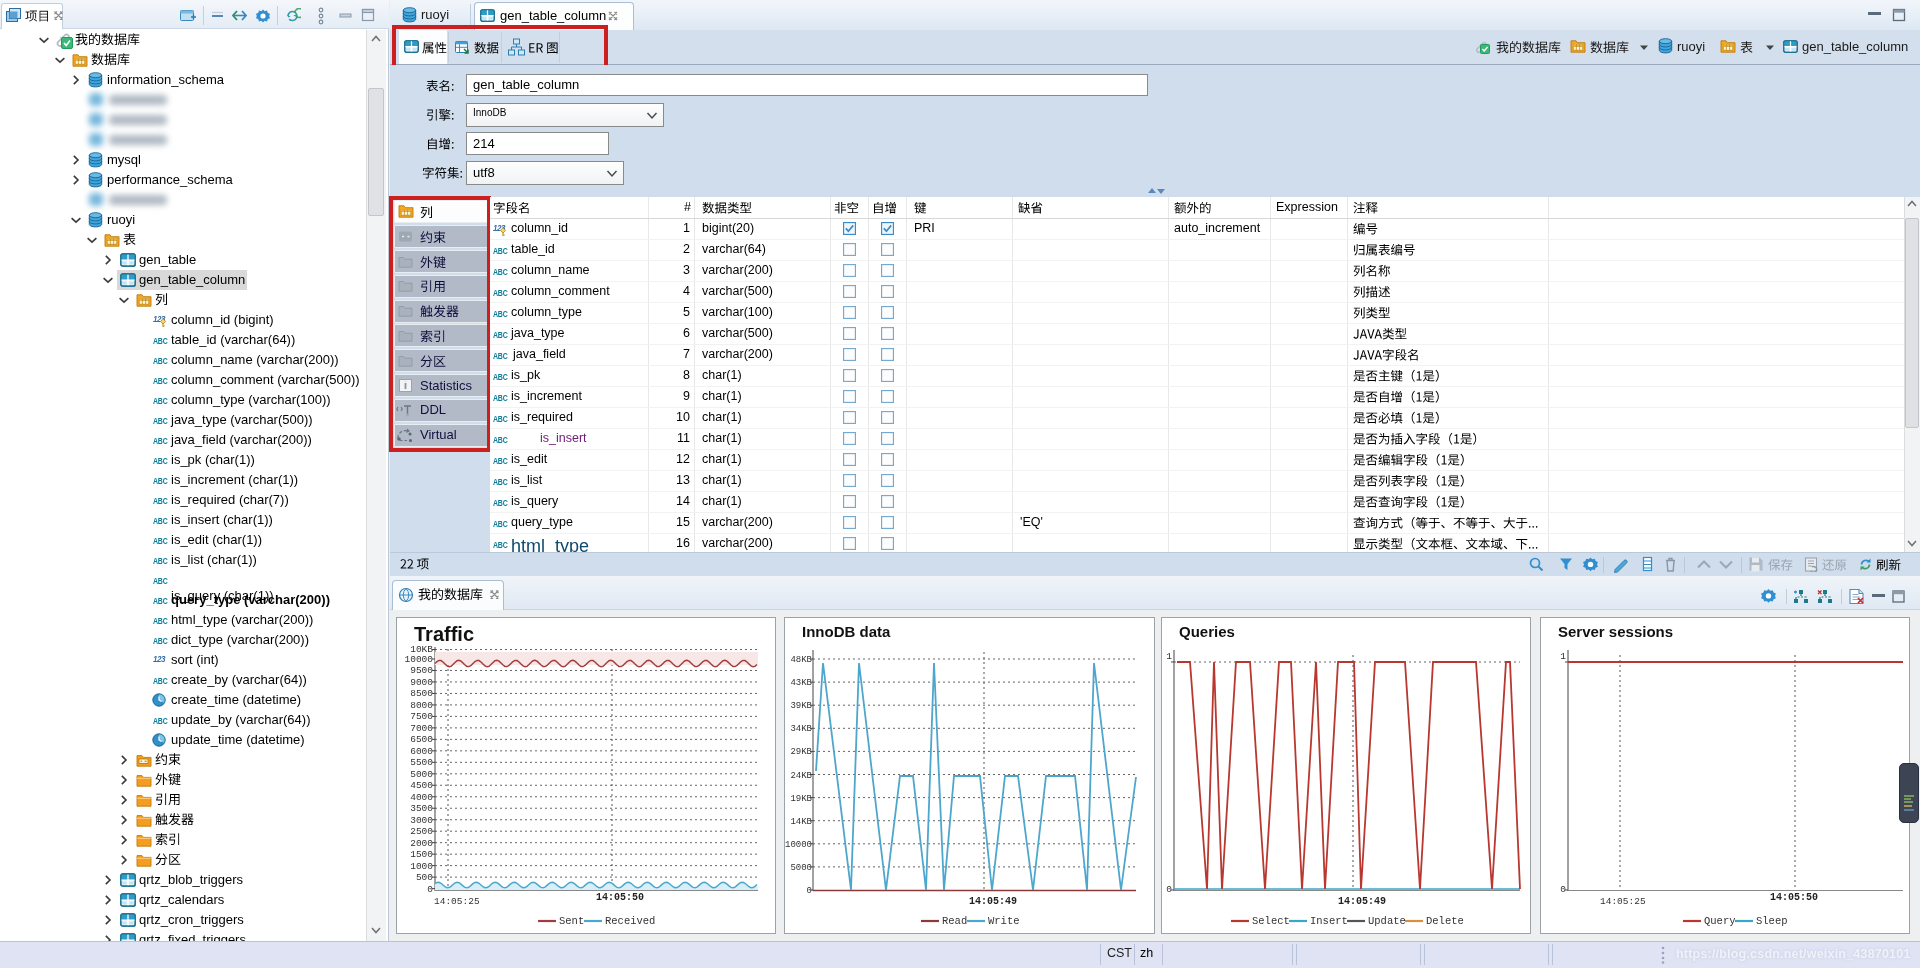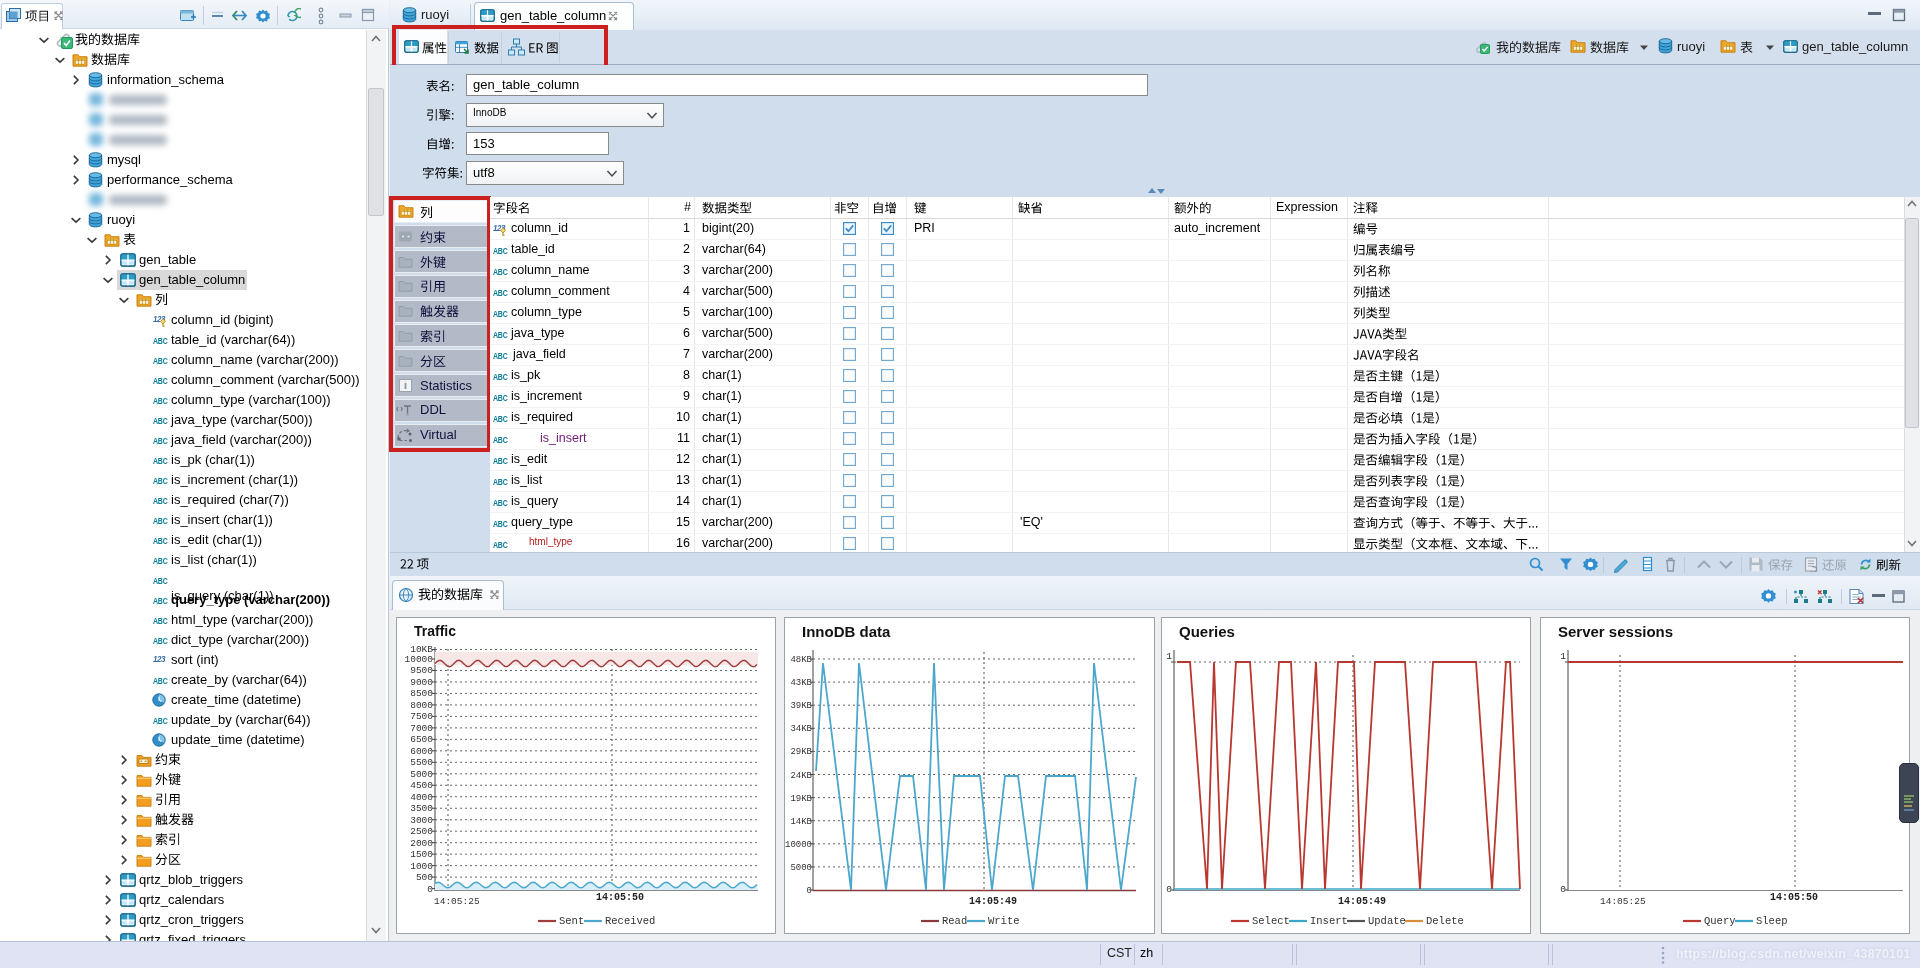--- a/index.html
+++ b/index.html
@@ -495,21 +495,21 @@
   </svg>
 <div style="position:absolute;left:466px;top:103px;width:198px;height:24px;background:linear-gradient(#fefefe,#f0f2f4);border:1px solid #8a8a8a"></div>
 <div style="position:absolute;left:473px;top:107px;font-size:10px;color:#000;font-weight:normal;white-space:pre">InnoDB</div>
 <svg style="position:absolute;left:646px;top:111px" width="12" height="9" viewBox="0 0 12 9">
     <path d="M1.5 2 L6 7 L10.5 2" fill="none" stroke="#4a4a4a" stroke-width="1.5"></path>
   </svg>
 <svg style="position:absolute;left:426px;top:133.5px;overflow:visible" width="28.5" height="18.1" viewBox="0 -14.5 28.5 18.1">
     <path d="M3.0 -5.1H9.7V-3.3H3.0ZM3.0 -6.0V-7.9H9.7V-6.0ZM3.0 -2.4H9.7V-0.6H3.0ZM5.7 -10.5C5.6 -10.0 5.4 -9.3 5.2 -8.8H2.0V1.0H3.0V0.3H9.7V1.0H10.7V-8.8H6.2C6.4 -9.3 6.6 -9.8 6.8 -10.4Z M18.3 -7.5C18.7 -6.9 19.1 -6.1 19.2 -5.7L19.8 -5.9C19.6 -6.4 19.2 -7.1 18.9 -7.7ZM22.1 -7.7C21.9 -7.1 21.5 -6.3 21.1 -5.8L21.6 -5.6C22.0 -6.1 22.4 -6.8 22.8 -7.4ZM13.0 -1.6 13.3 -0.7C14.3 -1.1 15.6 -1.6 16.8 -2.1L16.6 -2.9L15.4 -2.5V-6.6H16.6V-7.5H15.4V-10.4H14.5V-7.5H13.2V-6.6H14.5V-2.1ZM18.0 -10.1C18.4 -9.7 18.7 -9.1 18.9 -8.7L19.7 -9.1C19.6 -9.5 19.2 -10.1 18.8 -10.5ZM17.2 -8.7V-4.5H23.8V-8.7H22.1C22.5 -9.1 22.8 -9.7 23.2 -10.2L22.2 -10.5C22.0 -10.0 21.5 -9.2 21.2 -8.7ZM17.9 -8.0H20.1V-5.2H17.9ZM20.9 -8.0H23.0V-5.2H20.9ZM18.7 -1.3H22.4V-0.4H18.7ZM18.7 -2.0V-3.0H22.4V-2.0ZM17.8 -3.8V1.0H18.7V0.4H22.4V1.0H23.2V-3.8Z M26.7 -4.9C27.2 -4.9 27.6 -5.2 27.6 -5.8C27.6 -6.3 27.2 -6.6 26.7 -6.6C26.3 -6.6 25.9 -6.3 25.9 -5.8C25.9 -5.2 26.3 -4.9 26.7 -4.9ZM26.7 0.2C27.2 0.2 27.6 -0.2 27.6 -0.7C27.6 -1.2 27.2 -1.6 26.7 -1.6C26.3 -1.6 25.9 -1.2 25.9 -0.7C25.9 -0.2 26.3 0.2 26.7 0.2Z" fill="#000"></path>
   </svg>
 <div style="position:absolute;left:466px;top:132px;width:143px;height:23px;background:#fff;border:1px solid #8a8a8a"></div>
-<div style="position:absolute;left:473px;top:136px;font-size:13px;color:#000;font-weight:normal;white-space:pre">153</div>
+<div style="position:absolute;left:473px;top:136px;font-size:13px;color:#000;font-weight:normal;white-space:pre">214</div>
 <svg style="position:absolute;left:422px;top:162.5px;overflow:visible" width="41.0" height="18.1" viewBox="0 -14.5 41.0 18.1">
     <path d="M5.8 -4.5V-3.8H0.9V-2.9H5.8V-0.2C5.8 0.0 5.7 0.1 5.5 0.1C5.2 0.1 4.4 0.1 3.6 0.1C3.8 0.3 3.9 0.7 4.0 1.0C5.1 1.0 5.7 1.0 6.2 0.8C6.6 0.7 6.7 0.4 6.7 -0.2V-2.9H11.6V-3.8H6.7V-4.2C7.8 -4.8 9.0 -5.7 9.7 -6.5L9.1 -6.9L8.9 -6.9H2.9V-6.0H7.9C7.3 -5.5 6.5 -4.9 5.8 -4.5ZM5.3 -10.3C5.5 -10.0 5.8 -9.6 5.9 -9.2H1.0V-6.6H1.9V-8.3H10.5V-6.6H11.5V-9.2H7.0C6.9 -9.6 6.5 -10.2 6.2 -10.6Z M17.4 -3.5C18.0 -2.7 18.7 -1.6 19.0 -1.0L19.8 -1.4C19.5 -2.1 18.8 -3.1 18.2 -3.9ZM21.7 -6.8V-5.4H16.7V-4.5H21.7V-0.2C21.7 0.0 21.6 0.1 21.4 0.1C21.1 0.1 20.3 0.1 19.4 0.1C19.5 0.3 19.7 0.7 19.7 1.0C20.9 1.0 21.6 1.0 22.0 0.8C22.4 0.7 22.6 0.4 22.6 -0.2V-4.5H24.3V-5.4H22.6V-6.8ZM15.8 -6.9C15.1 -5.5 14.1 -4.2 13.0 -3.3C13.2 -3.1 13.5 -2.7 13.7 -2.5C14.1 -2.9 14.5 -3.3 14.9 -3.8V1.0H15.8V-5.1C16.1 -5.6 16.4 -6.1 16.6 -6.6ZM14.8 -10.5C14.4 -9.3 13.7 -8.0 12.9 -7.2C13.2 -7.1 13.6 -6.9 13.7 -6.7C14.2 -7.2 14.6 -7.8 14.9 -8.5H15.6C15.8 -7.9 16.1 -7.2 16.3 -6.8L17.2 -7.1C17.0 -7.5 16.7 -8.0 16.5 -8.5H18.4V-9.3H15.3C15.4 -9.6 15.6 -10.0 15.7 -10.3ZM19.7 -10.5C19.3 -9.3 18.6 -8.1 17.8 -7.3C18.0 -7.2 18.4 -6.9 18.6 -6.8C19.0 -7.2 19.5 -7.8 19.8 -8.5H20.7C21.0 -8.0 21.4 -7.4 21.6 -7.0L22.4 -7.3C22.3 -7.6 22.0 -8.1 21.7 -8.5H24.2V-9.3H20.2C20.4 -9.6 20.5 -10.0 20.6 -10.3Z M30.8 -3.7V-2.8H25.7V-2.0H29.9C28.7 -1.1 26.9 -0.3 25.4 0.1C25.6 0.3 25.8 0.6 26.0 0.9C27.6 0.4 29.5 -0.6 30.8 -1.7V1.0H31.7V-1.7C33.0 -0.7 34.9 0.3 36.5 0.8C36.6 0.5 36.9 0.2 37.1 -0.0C35.5 -0.4 33.8 -1.2 32.6 -2.0H36.8V-2.8H31.7V-3.7ZM31.1 -6.9V-6.1H28.1V-6.9ZM30.8 -10.3C31.0 -10.0 31.2 -9.5 31.4 -9.2H28.6C28.8 -9.6 29.1 -10.0 29.3 -10.3L28.3 -10.5C27.8 -9.4 26.8 -8.0 25.4 -7.0C25.6 -6.9 25.9 -6.6 26.1 -6.4C26.4 -6.7 26.8 -7.0 27.1 -7.4V-3.4H28.1V-3.8H36.5V-4.5H32.0V-5.4H35.6V-6.1H32.0V-6.9H35.6V-7.6H32.0V-8.4H36.1V-9.2H32.4C32.2 -9.6 31.9 -10.1 31.7 -10.5ZM31.1 -7.6H28.1V-8.4H31.1ZM31.1 -5.4V-4.5H28.1V-5.4Z M39.2 -4.9C39.7 -4.9 40.1 -5.2 40.1 -5.8C40.1 -6.3 39.7 -6.6 39.2 -6.6C38.8 -6.6 38.4 -6.3 38.4 -5.8C38.4 -5.2 38.8 -4.9 39.2 -4.9ZM39.2 0.2C39.7 0.2 40.1 -0.2 40.1 -0.7C40.1 -1.2 39.7 -1.6 39.2 -1.6C38.8 -1.6 38.4 -1.2 38.4 -0.7C38.4 -0.2 38.8 0.2 39.2 0.2Z" fill="#000"></path>
   </svg>
 <div style="position:absolute;left:466px;top:161px;width:158px;height:24px;background:linear-gradient(#fefefe,#f0f2f4);border:1px solid #8a8a8a"></div>
 <div style="position:absolute;left:473px;top:165px;font-size:13px;color:#000;font-weight:normal;white-space:pre">utf8</div>
 <svg style="position:absolute;left:606px;top:169px" width="12" height="9" viewBox="0 0 12 9">
     <path d="M1.5 2 L6 7 L10.5 2" fill="none" stroke="#4a4a4a" stroke-width="1.5"></path>
   </svg>
 <svg style="position:absolute;left:1143px;top:185px" width="26" height="10" viewBox="0 0 26 10">
     <path d="M5 8 L9 3 L13 8 Z" fill="#5b8ab8"></path>
@@ -846,21 +846,21 @@
   </svg>
 <svg style="position:absolute;left:880.5px;top:516.0px" width="13" height="13" viewBox="0 0 13 13">
     <rect x="0.5" y="0.5" width="12" height="12" fill="#fdfdfd" stroke="#74a9d2" stroke-width="1.3"></rect>
   </svg>
 <div style="position:absolute;left:1020px;top:515px;font-size:12.5px;color:#000;font-weight:normal;white-space:pre">'EQ'</div>
 <svg style="position:absolute;left:1353px;top:513.0px;overflow:visible" width="185.4" height="18.1" viewBox="0 -14.5 185.4 18.1">
     <path d="M3.7 -2.7H8.8V-1.7H3.7ZM3.7 -4.4H8.8V-3.4H3.7ZM2.8 -5.1V-1.0H9.7V-5.1ZM0.9 -0.2V0.6H11.6V-0.2ZM5.8 -10.5V-8.9H0.7V-8.1H4.7C3.7 -6.9 2.0 -5.8 0.5 -5.3C0.7 -5.1 0.9 -4.8 1.1 -4.5C2.8 -5.2 4.6 -6.5 5.8 -8.0V-5.5H6.7V-8.0C7.8 -6.6 9.7 -5.3 11.4 -4.7C11.6 -4.9 11.8 -5.2 12.1 -5.4C10.5 -5.9 8.8 -7.0 7.7 -8.1H11.8V-8.9H6.7V-10.5Z M13.9 -9.7C14.5 -9.1 15.3 -8.3 15.6 -7.8L16.3 -8.4C16.0 -8.9 15.2 -9.7 14.6 -10.2ZM13.0 -6.6V-5.7H14.8V-1.4C14.8 -0.8 14.4 -0.5 14.2 -0.3C14.3 -0.1 14.6 0.3 14.7 0.5C14.9 0.2 15.2 -0.0 17.3 -1.6C17.2 -1.8 17.1 -2.1 17.0 -2.4L15.7 -1.5V-6.6ZM18.8 -10.5C18.3 -8.9 17.4 -7.3 16.4 -6.3C16.6 -6.2 17.0 -5.9 17.2 -5.7C17.7 -6.3 18.2 -7.0 18.6 -7.8H23.3C23.2 -2.5 23.0 -0.6 22.6 -0.1C22.4 0.0 22.3 0.1 22.0 0.1C21.8 0.1 21.1 0.1 20.3 0.0C20.5 0.3 20.6 0.7 20.6 0.9C21.3 1.0 22.0 1.0 22.4 0.9C22.8 0.9 23.1 0.8 23.4 0.4C23.9 -0.2 24.1 -2.2 24.2 -8.1C24.3 -8.3 24.3 -8.6 24.3 -8.6H19.1C19.4 -9.2 19.6 -9.7 19.8 -10.2ZM20.9 -3.7V-2.3H18.7V-3.7ZM20.9 -4.4H18.7V-5.8H20.9ZM17.9 -6.5V-0.8H18.7V-1.5H21.7V-6.5Z M30.5 -10.2C30.8 -9.6 31.2 -8.8 31.4 -8.3H25.9V-7.4H29.3C29.1 -4.5 28.8 -1.3 25.6 0.3C25.8 0.5 26.1 0.8 26.3 1.0C28.6 -0.2 29.6 -2.3 30.0 -4.5H34.5C34.2 -1.7 34.0 -0.5 33.6 -0.2C33.5 -0.0 33.3 0.0 33.0 0.0C32.7 0.0 31.8 -0.0 30.9 -0.1C31.1 0.2 31.2 0.6 31.3 0.8C32.1 0.9 32.9 0.9 33.4 0.9C33.9 0.8 34.2 0.8 34.5 0.4C34.9 -0.1 35.2 -1.4 35.4 -5.0C35.5 -5.1 35.5 -5.4 35.5 -5.4H30.1C30.2 -6.1 30.2 -6.8 30.3 -7.4H36.7V-8.3H31.4L32.3 -8.7C32.1 -9.2 31.8 -10.0 31.4 -10.6Z M46.4 -9.9C47.0 -9.4 47.8 -8.8 48.2 -8.3L48.8 -8.9C48.4 -9.3 47.6 -10.0 47.0 -10.4ZM44.6 -10.5C44.6 -9.7 44.6 -8.9 44.6 -8.2H38.2V-7.2H44.7C45.0 -2.6 46.1 1.0 48.1 1.0C49.1 1.0 49.4 0.4 49.6 -1.8C49.3 -1.9 49.0 -2.1 48.8 -2.3C48.7 -0.7 48.5 0.1 48.2 0.1C47.0 0.1 46.0 -3.0 45.7 -7.2H49.3V-8.2H45.6C45.6 -8.9 45.6 -9.7 45.6 -10.5ZM38.2 -0.3 38.5 0.6C40.1 0.3 42.4 -0.2 44.6 -0.8L44.5 -1.6L41.8 -1.0V-4.5H44.1V-5.4H38.6V-4.5H40.9V-0.8Z M58.7 -4.8C58.7 -2.3 59.7 -0.3 61.2 1.2L61.9 0.8C60.5 -0.7 59.6 -2.5 59.6 -4.8C59.6 -7.0 60.5 -8.8 61.9 -10.3L61.2 -10.7C59.7 -9.2 58.7 -7.2 58.7 -4.8Z M69.7 -10.6C69.4 -9.5 68.7 -8.5 67.9 -7.9L68.2 -7.6V-6.8H64.3V-6.0H68.2V-4.9H63.1V-4.0H70.8V-2.9H63.5V-2.1H70.8V-0.1C70.8 0.1 70.8 0.1 70.5 0.1C70.3 0.1 69.6 0.1 68.7 0.1C68.8 0.4 69.0 0.7 69.1 1.0C70.1 1.0 70.8 1.0 71.2 0.9C71.6 0.7 71.8 0.4 71.8 -0.1V-2.1H74.1V-2.9H71.8V-4.0H74.5V-4.9H69.2V-6.0H73.3V-6.8H69.2V-7.6H69.0C69.3 -7.9 69.5 -8.3 69.8 -8.7H70.6C71.0 -8.2 71.4 -7.6 71.5 -7.2L72.3 -7.5C72.2 -7.8 71.9 -8.2 71.7 -8.7H74.3V-9.5H70.2C70.4 -9.7 70.5 -10.0 70.6 -10.4ZM65.3 -1.6C66.1 -1.0 67.0 -0.2 67.4 0.4L68.1 -0.2C67.7 -0.8 66.8 -1.6 66.0 -2.1ZM64.8 -10.6C64.4 -9.5 63.7 -8.4 62.9 -7.6C63.1 -7.5 63.5 -7.2 63.7 -7.1C64.1 -7.5 64.5 -8.1 64.9 -8.7H65.4C65.6 -8.2 65.8 -7.6 65.9 -7.2L66.8 -7.5C66.7 -7.8 66.5 -8.2 66.3 -8.7H68.6V-9.5H65.3C65.5 -9.7 65.6 -10.0 65.7 -10.3Z M76.5 -9.6V-8.7H80.9V-5.5H75.7V-4.6H80.9V-0.4C80.9 -0.1 80.8 -0.0 80.5 -0.0C80.2 -0.0 79.3 -0.0 78.2 -0.1C78.4 0.2 78.6 0.7 78.6 0.9C79.9 0.9 80.7 0.9 81.2 0.8C81.7 0.6 81.9 0.3 81.9 -0.4V-4.6H86.8V-5.5H81.9V-8.7H86.0V-9.6Z M90.9 0.7 91.8 -0.0C91.0 -0.9 89.9 -2.1 89.0 -2.8L88.2 -2.1C89.0 -1.4 90.1 -0.3 90.9 0.7Z M107.0 -6.0C108.5 -5.0 110.3 -3.5 111.2 -2.5L112.0 -3.3C111.1 -4.2 109.2 -5.6 107.7 -6.6ZM100.9 -9.6V-8.7H106.4C105.2 -6.5 103.0 -4.4 100.5 -3.2C100.8 -3.0 101.0 -2.6 101.2 -2.4C102.9 -3.3 104.5 -4.6 105.7 -6.0V1.0H106.8V-7.3C107.1 -7.7 107.4 -8.2 107.6 -8.7H111.6V-9.6Z M119.7 -10.6C119.4 -9.5 118.7 -8.5 117.9 -7.9L118.2 -7.6V-6.8H114.3V-6.0H118.2V-4.9H113.1V-4.0H120.8V-2.9H113.5V-2.1H120.8V-0.1C120.8 0.1 120.8 0.1 120.5 0.1C120.3 0.1 119.6 0.1 118.7 0.1C118.8 0.4 119.0 0.7 119.1 1.0C120.1 1.0 120.8 1.0 121.2 0.9C121.6 0.7 121.8 0.4 121.8 -0.1V-2.1H124.1V-2.9H121.8V-4.0H124.5V-4.9H119.2V-6.0H123.3V-6.8H119.2V-7.6H119.0C119.3 -7.9 119.5 -8.3 119.8 -8.7H120.6C121.0 -8.2 121.4 -7.6 121.5 -7.2L122.3 -7.5C122.2 -7.8 121.9 -8.2 121.7 -8.7H124.3V-9.5H120.2C120.4 -9.7 120.5 -10.0 120.6 -10.4ZM115.3 -1.6C116.1 -1.0 117.0 -0.2 117.4 0.4L118.1 -0.2C117.7 -0.8 116.8 -1.6 116.0 -2.1ZM114.8 -10.6C114.4 -9.5 113.7 -8.4 112.9 -7.6C113.1 -7.5 113.5 -7.2 113.7 -7.1C114.1 -7.5 114.5 -8.1 114.9 -8.7H115.4C115.6 -8.2 115.8 -7.6 115.9 -7.2L116.8 -7.5C116.7 -7.8 116.5 -8.2 116.3 -8.7H118.6V-9.5H115.3C115.5 -9.7 115.6 -10.0 115.7 -10.3Z M126.5 -9.6V-8.7H130.9V-5.5H125.7V-4.6H130.9V-0.4C130.9 -0.1 130.8 -0.0 130.5 -0.0C130.2 -0.0 129.3 -0.0 128.2 -0.1C128.4 0.2 128.6 0.7 128.6 0.9C129.9 0.9 130.7 0.9 131.2 0.8C131.7 0.6 131.9 0.3 131.9 -0.4V-4.6H136.8V-5.5H131.9V-8.7H135.9V-9.6Z M140.9 0.7 141.8 -0.0C141.0 -0.9 139.9 -2.1 139.0 -2.8L138.2 -2.1C139.0 -1.4 140.1 -0.3 140.9 0.7Z M155.8 -10.5C155.8 -9.5 155.8 -8.2 155.6 -6.9H150.8V-6.0H155.4C154.9 -3.6 153.7 -1.2 150.5 0.2C150.8 0.4 151.1 0.7 151.2 1.0C154.3 -0.4 155.7 -2.8 156.3 -5.2C157.2 -2.4 158.8 -0.2 161.3 1.0C161.4 0.7 161.7 0.3 162.0 0.1C159.6 -0.9 157.9 -3.2 157.0 -6.0H161.8V-6.9H156.6C156.8 -8.2 156.8 -9.5 156.8 -10.5Z M164.1 -9.6V-8.7H168.4V-5.5H163.2V-4.6H168.4V-0.4C168.4 -0.1 168.3 -0.0 168.0 -0.0C167.7 -0.0 166.8 -0.0 165.7 -0.1C165.9 0.2 166.1 0.7 166.1 0.9C167.4 0.9 168.2 0.9 168.7 0.8C169.2 0.6 169.4 0.3 169.4 -0.4V-4.6H174.3V-5.5H169.4V-8.7H173.4V-9.6Z M176.7 0.2C177.2 0.2 177.6 -0.2 177.6 -0.7C177.6 -1.2 177.2 -1.6 176.7 -1.6C176.3 -1.6 175.9 -1.2 175.9 -0.7C175.9 -0.2 176.3 0.2 176.7 0.2Z M180.2 0.2C180.7 0.2 181.0 -0.2 181.0 -0.7C181.0 -1.2 180.7 -1.6 180.2 -1.6C179.8 -1.6 179.4 -1.2 179.4 -0.7C179.4 -0.2 179.8 0.2 180.2 0.2Z M183.7 0.2C184.1 0.2 184.5 -0.2 184.5 -0.7C184.5 -1.2 184.1 -1.6 183.7 -1.6C183.2 -1.6 182.9 -1.2 182.9 -0.7C182.9 -0.2 183.2 0.2 183.7 0.2Z" fill="#000"></path>
   </svg>
 <div style="position:absolute;left:490px;top:554px;width:1414px;height:1px;background:#f2f2f2"></div>
 <div style="position:absolute;left:493px;top:539.5px;font-size:9px;font-weight:bold;color:#0b7c99;transform:scaleX(.78);transform-origin:0 0;letter-spacing:-0.3px">ABC</div>
-<div style="position:absolute;left:529px;top:536px;font-size:10px;color:#b91c1c;font-weight:normal;white-space:pre">html_type</div>
+<div style="position:absolute;left:511px;top:536px;font-size:18px;color:#0c4a6e;font-weight:normal;white-space:pre">html_type</div>
 <div style="position:absolute;left:648px;top:536px;width:42px;text-align:right;font-size:12.5px">16</div>
 <div style="position:absolute;left:702px;top:536px;font-size:12.5px;color:#000;font-weight:normal;white-space:pre">varchar(200)</div>
 <svg style="position:absolute;left:842.5px;top:537.0px" width="13" height="13" viewBox="0 0 13 13">
     <rect x="0.5" y="0.5" width="12" height="12" fill="#fdfdfd" stroke="#74a9d2" stroke-width="1.3"></rect>
   </svg>
 <svg style="position:absolute;left:880.5px;top:537.0px" width="13" height="13" viewBox="0 0 13 13">
     <rect x="0.5" y="0.5" width="12" height="12" fill="#fdfdfd" stroke="#74a9d2" stroke-width="1.3"></rect>
   </svg>
 <svg style="position:absolute;left:1353px;top:534.0px;overflow:visible" width="185.4" height="18.1" viewBox="0 -14.5 185.4 18.1">
     <path d="M3.1 -7.1H9.5V-5.8H3.1ZM3.1 -9.1H9.5V-7.9H3.1ZM2.1 -9.9V-5.1H10.4V-9.9ZM10.2 -4.1C9.8 -3.3 9.1 -2.2 8.5 -1.6L9.2 -1.2C9.8 -1.9 10.5 -2.9 11.1 -3.8ZM1.6 -3.7C2.1 -2.9 2.7 -1.8 3.0 -1.2L3.7 -1.5C3.4 -2.2 2.8 -3.2 2.3 -4.0ZM7.1 -4.6V-0.5H5.3V-4.6H4.4V-0.5H0.5V0.4H12.0V-0.5H8.0V-4.6Z M15.4 -4.4C14.9 -3.0 14.0 -1.6 12.9 -0.7C13.2 -0.6 13.6 -0.3 13.8 -0.1C14.8 -1.1 15.8 -2.6 16.4 -4.1ZM21.1 -4.0C22.0 -2.8 22.9 -1.2 23.2 -0.1L24.2 -0.6C23.8 -1.6 22.8 -3.2 21.9 -4.4ZM14.4 -9.6V-8.7H23.2V-9.6ZM13.2 -6.5V-5.6H18.3V-0.2C18.3 -0.0 18.2 0.0 18.0 0.0C17.7 0.0 16.9 0.0 16.1 0.0C16.2 0.3 16.4 0.7 16.4 1.0C17.5 1.0 18.2 1.0 18.7 0.8C19.1 0.7 19.3 0.4 19.3 -0.2V-5.6H24.3V-6.5Z M34.3 -10.3C34.0 -9.8 33.5 -9.0 33.1 -8.5L33.8 -8.2C34.3 -8.7 34.8 -9.3 35.3 -10.0ZM27.3 -9.9C27.8 -9.3 28.4 -8.6 28.6 -8.1L29.4 -8.5C29.2 -9.0 28.6 -9.7 28.1 -10.2ZM30.8 -10.5V-8.1H25.9V-7.2H30.0C29.0 -6.2 27.3 -5.3 25.7 -4.9C25.9 -4.7 26.1 -4.4 26.3 -4.1C28.0 -4.6 29.6 -5.6 30.8 -6.8V-4.7H31.7V-6.6C33.3 -5.8 35.1 -4.8 36.1 -4.2L36.6 -4.9C35.6 -5.5 33.8 -6.5 32.3 -7.2H36.7V-8.1H31.7V-10.5ZM30.8 -4.5C30.7 -4.0 30.6 -3.5 30.5 -3.1H25.8V-2.2H30.2C29.6 -1.1 28.3 -0.3 25.6 0.1C25.8 0.4 26.0 0.8 26.1 1.0C29.2 0.5 30.6 -0.6 31.2 -2.1C32.2 -0.4 33.9 0.6 36.5 1.0C36.6 0.7 36.8 0.3 37.0 0.1C34.8 -0.1 33.1 -0.9 32.2 -2.2H36.7V-3.1H31.5C31.6 -3.5 31.7 -4.0 31.8 -4.5Z M45.4 -9.8V-5.6H46.3V-9.8ZM47.8 -10.4V-4.8C47.8 -4.7 47.7 -4.6 47.5 -4.6C47.3 -4.6 46.7 -4.6 46.0 -4.6C46.1 -4.4 46.3 -4.0 46.3 -3.8C47.2 -3.8 47.8 -3.8 48.2 -3.9C48.6 -4.1 48.7 -4.3 48.7 -4.8V-10.4ZM42.4 -9.2V-7.4H40.8V-7.5V-9.2ZM38.3 -7.4V-6.6H39.9C39.7 -5.8 39.3 -4.9 38.2 -4.2C38.4 -4.1 38.7 -3.8 38.9 -3.6C40.1 -4.4 40.6 -5.5 40.7 -6.6H42.4V-3.9H43.2V-6.6H44.7V-7.4H43.2V-9.2H44.4V-10.0H38.8V-9.2H39.9V-7.5V-7.4ZM43.3 -4.2V-2.8H39.4V-1.9H43.3V-0.3H38.1V0.6H49.4V-0.3H44.3V-1.9H48.1V-2.8H44.3V-4.2Z M58.7 -4.8C58.7 -2.3 59.7 -0.3 61.2 1.2L61.9 0.8C60.5 -0.7 59.6 -2.5 59.6 -4.8C59.6 -7.0 60.5 -8.8 61.9 -10.3L61.2 -10.7C59.7 -9.2 58.7 -7.2 58.7 -4.8Z M67.8 -10.3C68.2 -9.7 68.6 -8.8 68.7 -8.3L69.8 -8.7C69.6 -9.2 69.1 -10.0 68.8 -10.6ZM63.1 -8.3V-7.4H65.1C65.8 -5.5 66.8 -3.8 68.1 -2.5C66.7 -1.4 65.0 -0.5 63.0 0.1C63.1 0.3 63.4 0.8 63.5 1.0C65.6 0.3 67.4 -0.6 68.8 -1.8C70.2 -0.6 71.9 0.4 73.9 0.9C74.1 0.7 74.4 0.2 74.6 0.1C72.6 -0.5 70.9 -1.3 69.5 -2.5C70.8 -3.8 71.7 -5.4 72.5 -7.4H74.4V-8.3ZM68.8 -3.2C67.6 -4.4 66.7 -5.8 66.0 -7.4H71.4C70.8 -5.7 69.9 -4.3 68.8 -3.2Z M80.8 -10.5V-7.9H75.8V-6.9H79.6C78.7 -4.8 77.1 -2.8 75.5 -1.8C75.7 -1.6 76.0 -1.2 76.2 -1.0C78.0 -2.2 79.6 -4.5 80.5 -6.9H80.8V-2.3H77.8V-1.3H80.8V1.0H81.7V-1.3H84.7V-2.3H81.7V-6.9H81.9C82.9 -4.5 84.5 -2.2 86.3 -1.0C86.5 -1.3 86.8 -1.6 87.1 -1.8C85.3 -2.8 83.8 -4.8 82.8 -6.9H86.7V-7.9H81.7V-10.5Z M99.3 -9.8H92.5V0.4H99.5V-0.5H93.3V-8.9H99.3ZM93.8 -2.5V-1.7H99.1V-2.5H96.8V-4.5H98.8V-5.2H96.8V-7.0H99.0V-7.8H93.9V-7.0H95.9V-5.2H94.1V-4.5H95.9V-2.5ZM89.9 -10.5V-7.9H88.0V-7.0H89.8C89.4 -5.4 88.6 -3.5 87.8 -2.5C88.0 -2.3 88.2 -1.9 88.3 -1.6C88.9 -2.4 89.5 -3.7 89.9 -5.0V1.0H90.7V-5.6C91.2 -5.0 91.6 -4.3 91.8 -3.9L92.3 -4.7C92.1 -5.0 91.1 -6.2 90.7 -6.6V-7.0H92.1V-7.9H90.7V-10.5Z M103.4 0.7 104.3 -0.0C103.5 -0.9 102.4 -2.1 101.5 -2.8L100.7 -2.1C101.5 -1.4 102.6 -0.3 103.4 0.7Z M117.8 -10.3C118.2 -9.7 118.6 -8.8 118.7 -8.3L119.8 -8.7C119.6 -9.2 119.1 -10.0 118.8 -10.6ZM113.1 -8.3V-7.4H115.1C115.8 -5.5 116.8 -3.8 118.1 -2.5C116.7 -1.4 115.0 -0.5 113.0 0.1C113.1 0.3 113.4 0.8 113.5 1.0C115.6 0.3 117.4 -0.6 118.8 -1.8C120.2 -0.6 121.9 0.4 123.9 0.9C124.1 0.7 124.4 0.2 124.6 0.1C122.6 -0.5 120.9 -1.3 119.5 -2.5C120.8 -3.8 121.7 -5.4 122.5 -7.4H124.4V-8.3ZM118.8 -3.2C117.6 -4.4 116.7 -5.8 116.0 -7.4H121.4C120.8 -5.7 119.9 -4.3 118.8 -3.2Z M130.8 -10.5V-7.9H125.8V-6.9H129.6C128.7 -4.8 127.1 -2.8 125.5 -1.8C125.7 -1.6 126.0 -1.2 126.2 -1.0C128.0 -2.2 129.6 -4.5 130.6 -6.9H130.8V-2.3H127.8V-1.3H130.8V1.0H131.7V-1.3H134.7V-2.3H131.7V-6.9H131.9C132.9 -4.5 134.5 -2.2 136.3 -1.0C136.5 -1.3 136.8 -1.6 137.1 -1.8C135.3 -2.8 133.8 -4.8 132.8 -6.9H136.7V-7.9H131.7V-10.5Z M141.2 -1.3 141.4 -0.4C142.6 -0.7 144.2 -1.2 145.7 -1.6L145.6 -2.4C144.0 -2.0 142.3 -1.5 141.2 -1.3ZM142.7 -5.9H144.3V-3.7H142.7ZM142.0 -6.6V-3.0H145.1V-6.6ZM137.9 -1.6 138.3 -0.7C139.3 -1.2 140.5 -1.8 141.7 -2.4L141.4 -3.2L140.2 -2.7V-6.6H141.4V-7.5H140.2V-10.4H139.4V-7.5H138.0V-6.6H139.4V-2.2C138.8 -2.0 138.3 -1.8 137.9 -1.6ZM148.3 -6.6C148.0 -5.4 147.6 -4.3 147.1 -3.4C146.9 -4.6 146.8 -6.1 146.7 -7.8H149.4V-8.7H148.7L149.2 -9.2C148.9 -9.6 148.3 -10.1 147.7 -10.5L147.2 -10.0C147.7 -9.6 148.3 -9.0 148.7 -8.7H146.7L146.7 -10.5H145.8L145.8 -8.7H141.6V-7.8H145.8C145.9 -5.7 146.1 -3.7 146.4 -2.2C145.7 -1.2 144.8 -0.4 143.8 0.3C144.0 0.4 144.4 0.7 144.5 0.9C145.3 0.3 146.0 -0.4 146.6 -1.1C147.0 0.2 147.6 1.0 148.3 1.0C149.1 1.0 149.4 0.5 149.5 -1.2C149.3 -1.3 149.0 -1.5 148.8 -1.7C148.8 -0.4 148.7 0.1 148.4 0.1C148.0 0.1 147.6 -0.7 147.3 -2.1C148.1 -3.3 148.7 -4.8 149.1 -6.4Z M153.4 0.7 154.3 -0.0C153.5 -0.9 152.4 -2.1 151.5 -2.8L150.7 -2.1C151.5 -1.4 152.6 -0.3 153.4 0.7Z M163.2 -9.6V-8.6H168.0V1.0H169.0V-5.6C170.4 -4.9 172.1 -3.8 173.0 -3.1L173.7 -4.0C172.7 -4.7 170.7 -5.9 169.2 -6.6L169.0 -6.4V-8.6H174.3V-9.6Z M176.7 0.2C177.2 0.2 177.6 -0.2 177.6 -0.7C177.6 -1.2 177.2 -1.6 176.7 -1.6C176.3 -1.6 175.9 -1.2 175.9 -0.7C175.9 -0.2 176.3 0.2 176.7 0.2Z M180.2 0.2C180.7 0.2 181.0 -0.2 181.0 -0.7C181.0 -1.2 180.7 -1.6 180.2 -1.6C179.8 -1.6 179.4 -1.2 179.4 -0.7C179.4 -0.2 179.8 0.2 180.2 0.2Z M183.7 0.2C184.1 0.2 184.5 -0.2 184.5 -0.7C184.5 -1.2 184.1 -1.6 183.7 -1.6C183.2 -1.6 182.9 -1.2 182.9 -0.7C182.9 -0.2 183.2 0.2 183.7 0.2Z" fill="#000"></path>
@@ -970,21 +970,21 @@
     <path d="M4.5 6.5h6M4.5 9h8M4.5 11.5h8" stroke="#8aa8c8" stroke-width="1"></path>
     <path d="M10 10 l5 5 M15 10 l-5 5" stroke="#c03030" stroke-width="1.7"></path>
   </svg>
 <div style="position:absolute;left:1872px;top:594px;width:13px;height:3px;background:#5a6a7a"></div>
 <svg style="position:absolute;left:1891px;top:589px" width="15" height="15" viewBox="0 0 15 15">
     <rect x="2" y="2" width="11" height="11" fill="none" stroke="#5a6a7a" stroke-width="1.3"></rect>
     <rect x="2" y="2" width="11" height="3.2" fill="#8a9aaa"></rect>
   </svg>
 <div style="position:absolute;left:390px;top:610px;width:1530px;height:331px;background:#edeff1"></div>
 <div style="position:absolute;left:396px;top:617px;width:380px;height:317px;background:#fff;border:1px solid #9aa2aa"></div>
-<div style="position:absolute;left:414px;top:623px;font-size:14px;font-weight:bold;color:#111">Traffic</div>
+<div style="position:absolute;left:414px;top:623px;font-size:20px;font-weight:bold;color:#111">Traffic</div>
 <svg style="position:absolute;left:396px;top:617px" width="380" height="317" viewBox="0 0 380 317">
     <line x1="39" y1="32.5" x2="362" y2="32.5" stroke="#666" stroke-width="1" stroke-dasharray="2 3"></line>
     <line x1="39" y1="42.0" x2="362" y2="42.0" stroke="#666" stroke-width="1" stroke-dasharray="2 3"></line>
     <line x1="39" y1="53.480000000000004" x2="362" y2="53.480000000000004" stroke="#666" stroke-width="1" stroke-dasharray="2 3"></line>
     <line x1="39" y1="64.96000000000001" x2="362" y2="64.96000000000001" stroke="#666" stroke-width="1" stroke-dasharray="2 3"></line>
     <line x1="39" y1="76.44" x2="362" y2="76.44" stroke="#666" stroke-width="1" stroke-dasharray="2 3"></line>
     <line x1="39" y1="87.92" x2="362" y2="87.92" stroke="#666" stroke-width="1" stroke-dasharray="2 3"></line>
     <line x1="39" y1="99.4" x2="362" y2="99.4" stroke="#666" stroke-width="1" stroke-dasharray="2 3"></line>
     <line x1="39" y1="110.88" x2="362" y2="110.88" stroke="#666" stroke-width="1" stroke-dasharray="2 3"></line>
     <line x1="39" y1="122.36" x2="362" y2="122.36" stroke="#666" stroke-width="1" stroke-dasharray="2 3"></line>

